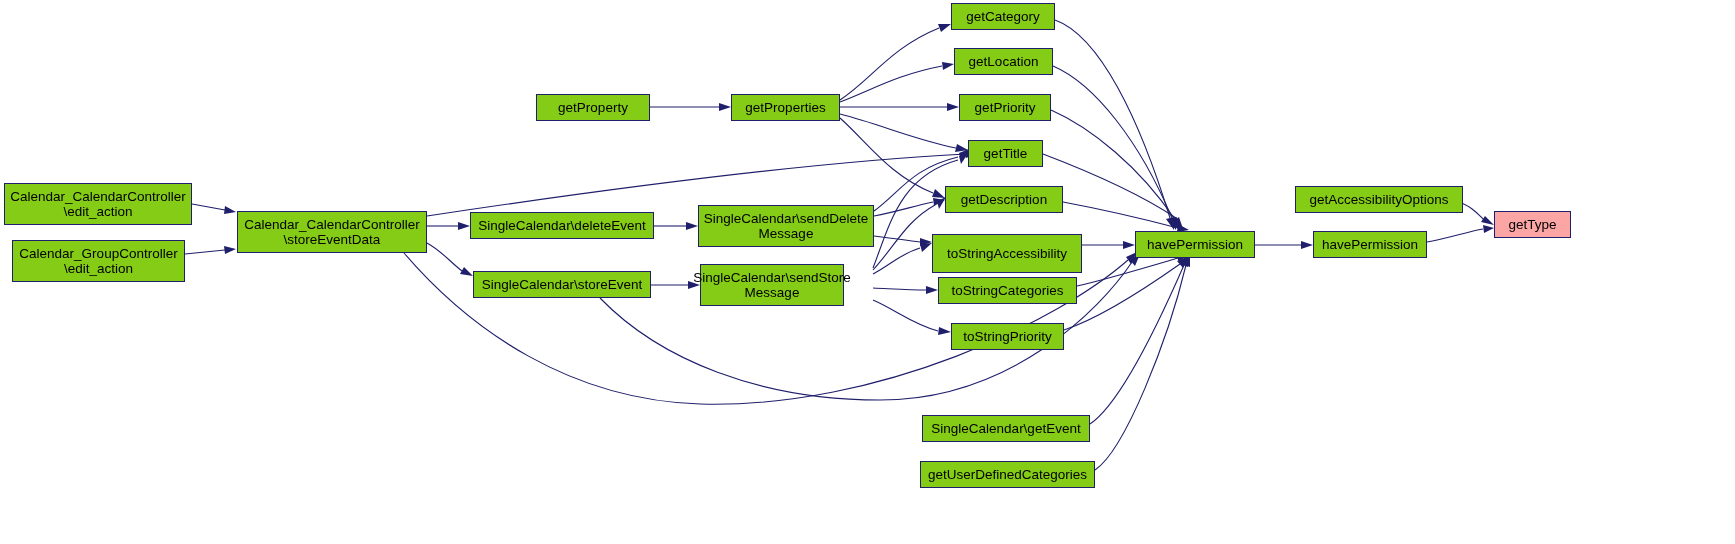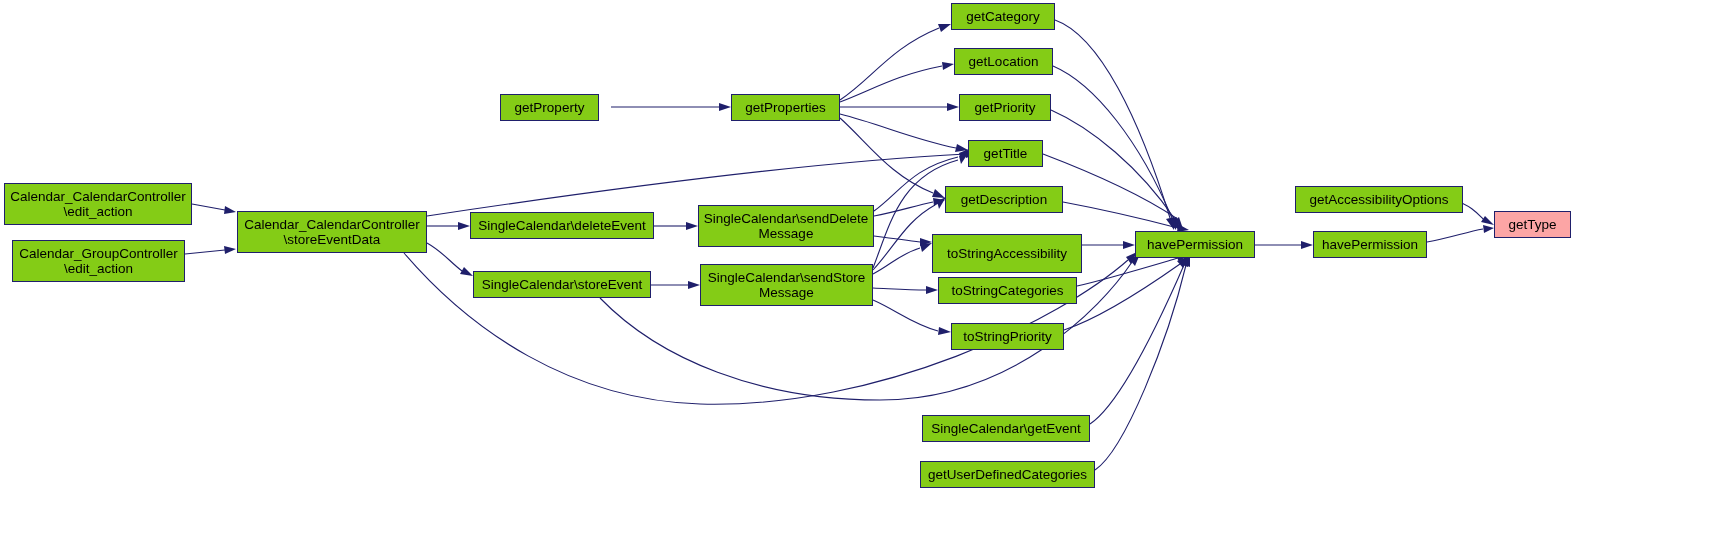--- a/index.html
+++ b/index.html
@@ -165,27 +165,27 @@
     <path d="M1427,242 C1450,238 1466,232 1483,229"></path>
     <polygon points="1483,225 1494,228 1484,233"></polygon>
   </svg>
 
   <div class="node" style="left:4px;top:183px;width:188px;height:42px;">Calendar_CalendarController
 \edit_action</div>
   <div class="node" style="left:12px;top:240px;width:173px;height:42px;">Calendar_GroupController
 \edit_action</div>
   <div class="node" style="left:237px;top:211px;width:190px;height:42px;">Calendar_CalendarController
 \storeEventData</div>
-  <div class="node" style="left:500px;top:94px;width:99px;height:27px;">getProperty</div>
+  <div class="node" style="left:536px;top:94px;width:114px;height:27px;">getProperty</div>
   <div class="node" style="left:470px;top:212px;width:184px;height:27px;">SingleCalendar\deleteEvent</div>
   <div class="node" style="left:473px;top:271px;width:178px;height:27px;">SingleCalendar\storeEvent</div>
   <div class="node" style="left:731px;top:94px;width:109px;height:27px;">getProperties</div>
   <div class="node" style="left:698px;top:205px;width:176px;height:42px;">SingleCalendar\sendDelete
 Message</div>
-  <div class="node" style="left:700px;top:264px;width:173px;height:42px;">SingleCalendar\sendStore
+  <div class="node" style="left:700px;top:264px;width:144px;height:42px;">SingleCalendar\sendStore
 Message</div>
   <div class="node" style="left:951px;top:3px;width:104px;height:27px;">getCategory</div>
   <div class="node" style="left:954px;top:48px;width:99px;height:27px;">getLocation</div>
   <div class="node" style="left:959px;top:94px;width:92px;height:27px;">getPriority</div>
   <div class="node" style="left:968px;top:140px;width:75px;height:27px;">getTitle</div>
   <div class="node" style="left:945px;top:186px;width:118px;height:27px;">getDescription</div>
   <div class="node" style="left:932px;top:234px;width:150px;height:39px;">toStringAccessibility</div>
   <div class="node" style="left:938px;top:277px;width:139px;height:27px;">toStringCategories</div>
   <div class="node" style="left:951px;top:323px;width:113px;height:27px;">toStringPriority</div>
   <div class="node" style="left:920px;top:461px;width:175px;height:27px;">getUserDefinedCategories</div>

